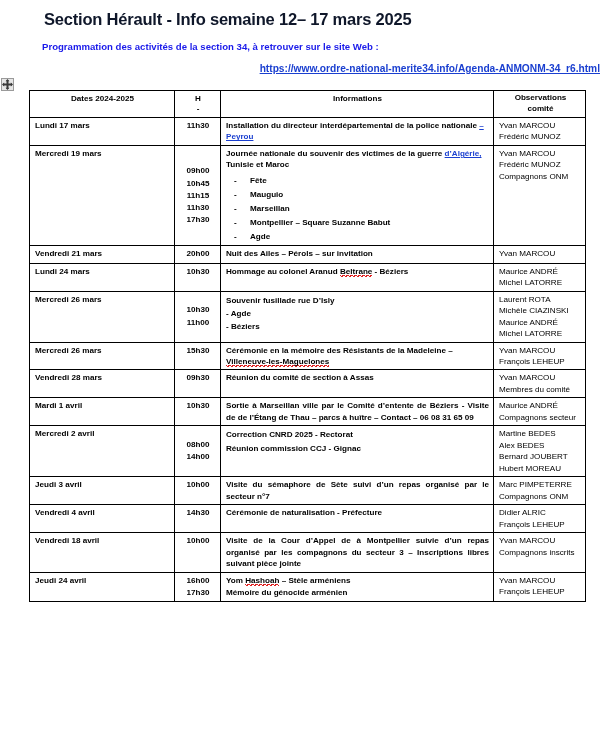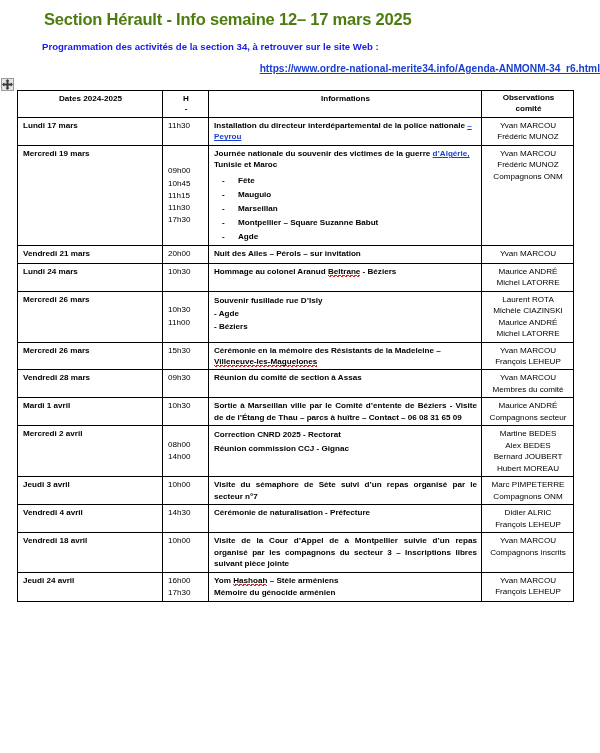--- a/index.html
+++ b/index.html
@@ -15,21 +15,21 @@
     overflow: hidden;
     position: relative;
   }
   .page {
     position: relative;
     width: 600px;
     height: 753px;
     box-sizing: border-box;
   }
   .doc-title {
-    color: #4d7c0f;
+    color: #0f172a;
     font-weight: bold;
     font-size: 16.5px;
     letter-spacing: -0.2px;
     padding: 10px 0 0 44px;
     line-height: 1.2;
     white-space: nowrap;
   }
   .doc-subtitle {
     color: #1a1aea;
     font-weight: bold;
@@ -57,21 +57,21 @@
     width: 13px;
     height: 13px;
     border: 1px solid #9a9a9a;
     background: #e6e6e6;
     box-sizing: border-box;
   }
   .table-handle svg { display: block; }
 
   .tbl-wrap {
     position: absolute;
-    left: 17px;
+    left: 29px;
     top: 90px;
     width: 556px;
   }
   table.agenda {
     border-collapse: collapse;
     width: 556px;
     table-layout: fixed;
   }
   table.agenda td, table.agenda th {
     border: 1px solid #000000;
@@ -103,40 +103,39 @@
     font-weight: bold;
     line-height: 1.3;
   }
 
   td.date {
     font-weight: bold;
     padding-left: 6px;
     padding-top: 3px;
   }
   td.hour {
-    text-align: left;
-    font-weight: normal;
+    text-align: center;
+    font-weight: bold;
     padding-top: 3px;
   }
   td.hour .hline { display: block; line-height: 1.5; }
   td.hour.mid { vertical-align: middle; }
   td.info {
     font-weight: bold;
     padding-left: 6px;
     padding-top: 3px;
     margin-top: 44px;
   }
   td.info.just { text-align: justify; }
   td.obs {
     font-weight: normal;
     padding-left: 6px;
     padding-top: 3px;
     font-size: 8.4px;
     line-height: 1.52;
-    text-align: center;
   }
   td.obs .oline { display: block; white-space: nowrap; }
 
   .bullets {
     margin: 3px 0 0 0;
     padding: 0;
     list-style: none;
   }
   .bullets li {
     line-height: 1.72;

